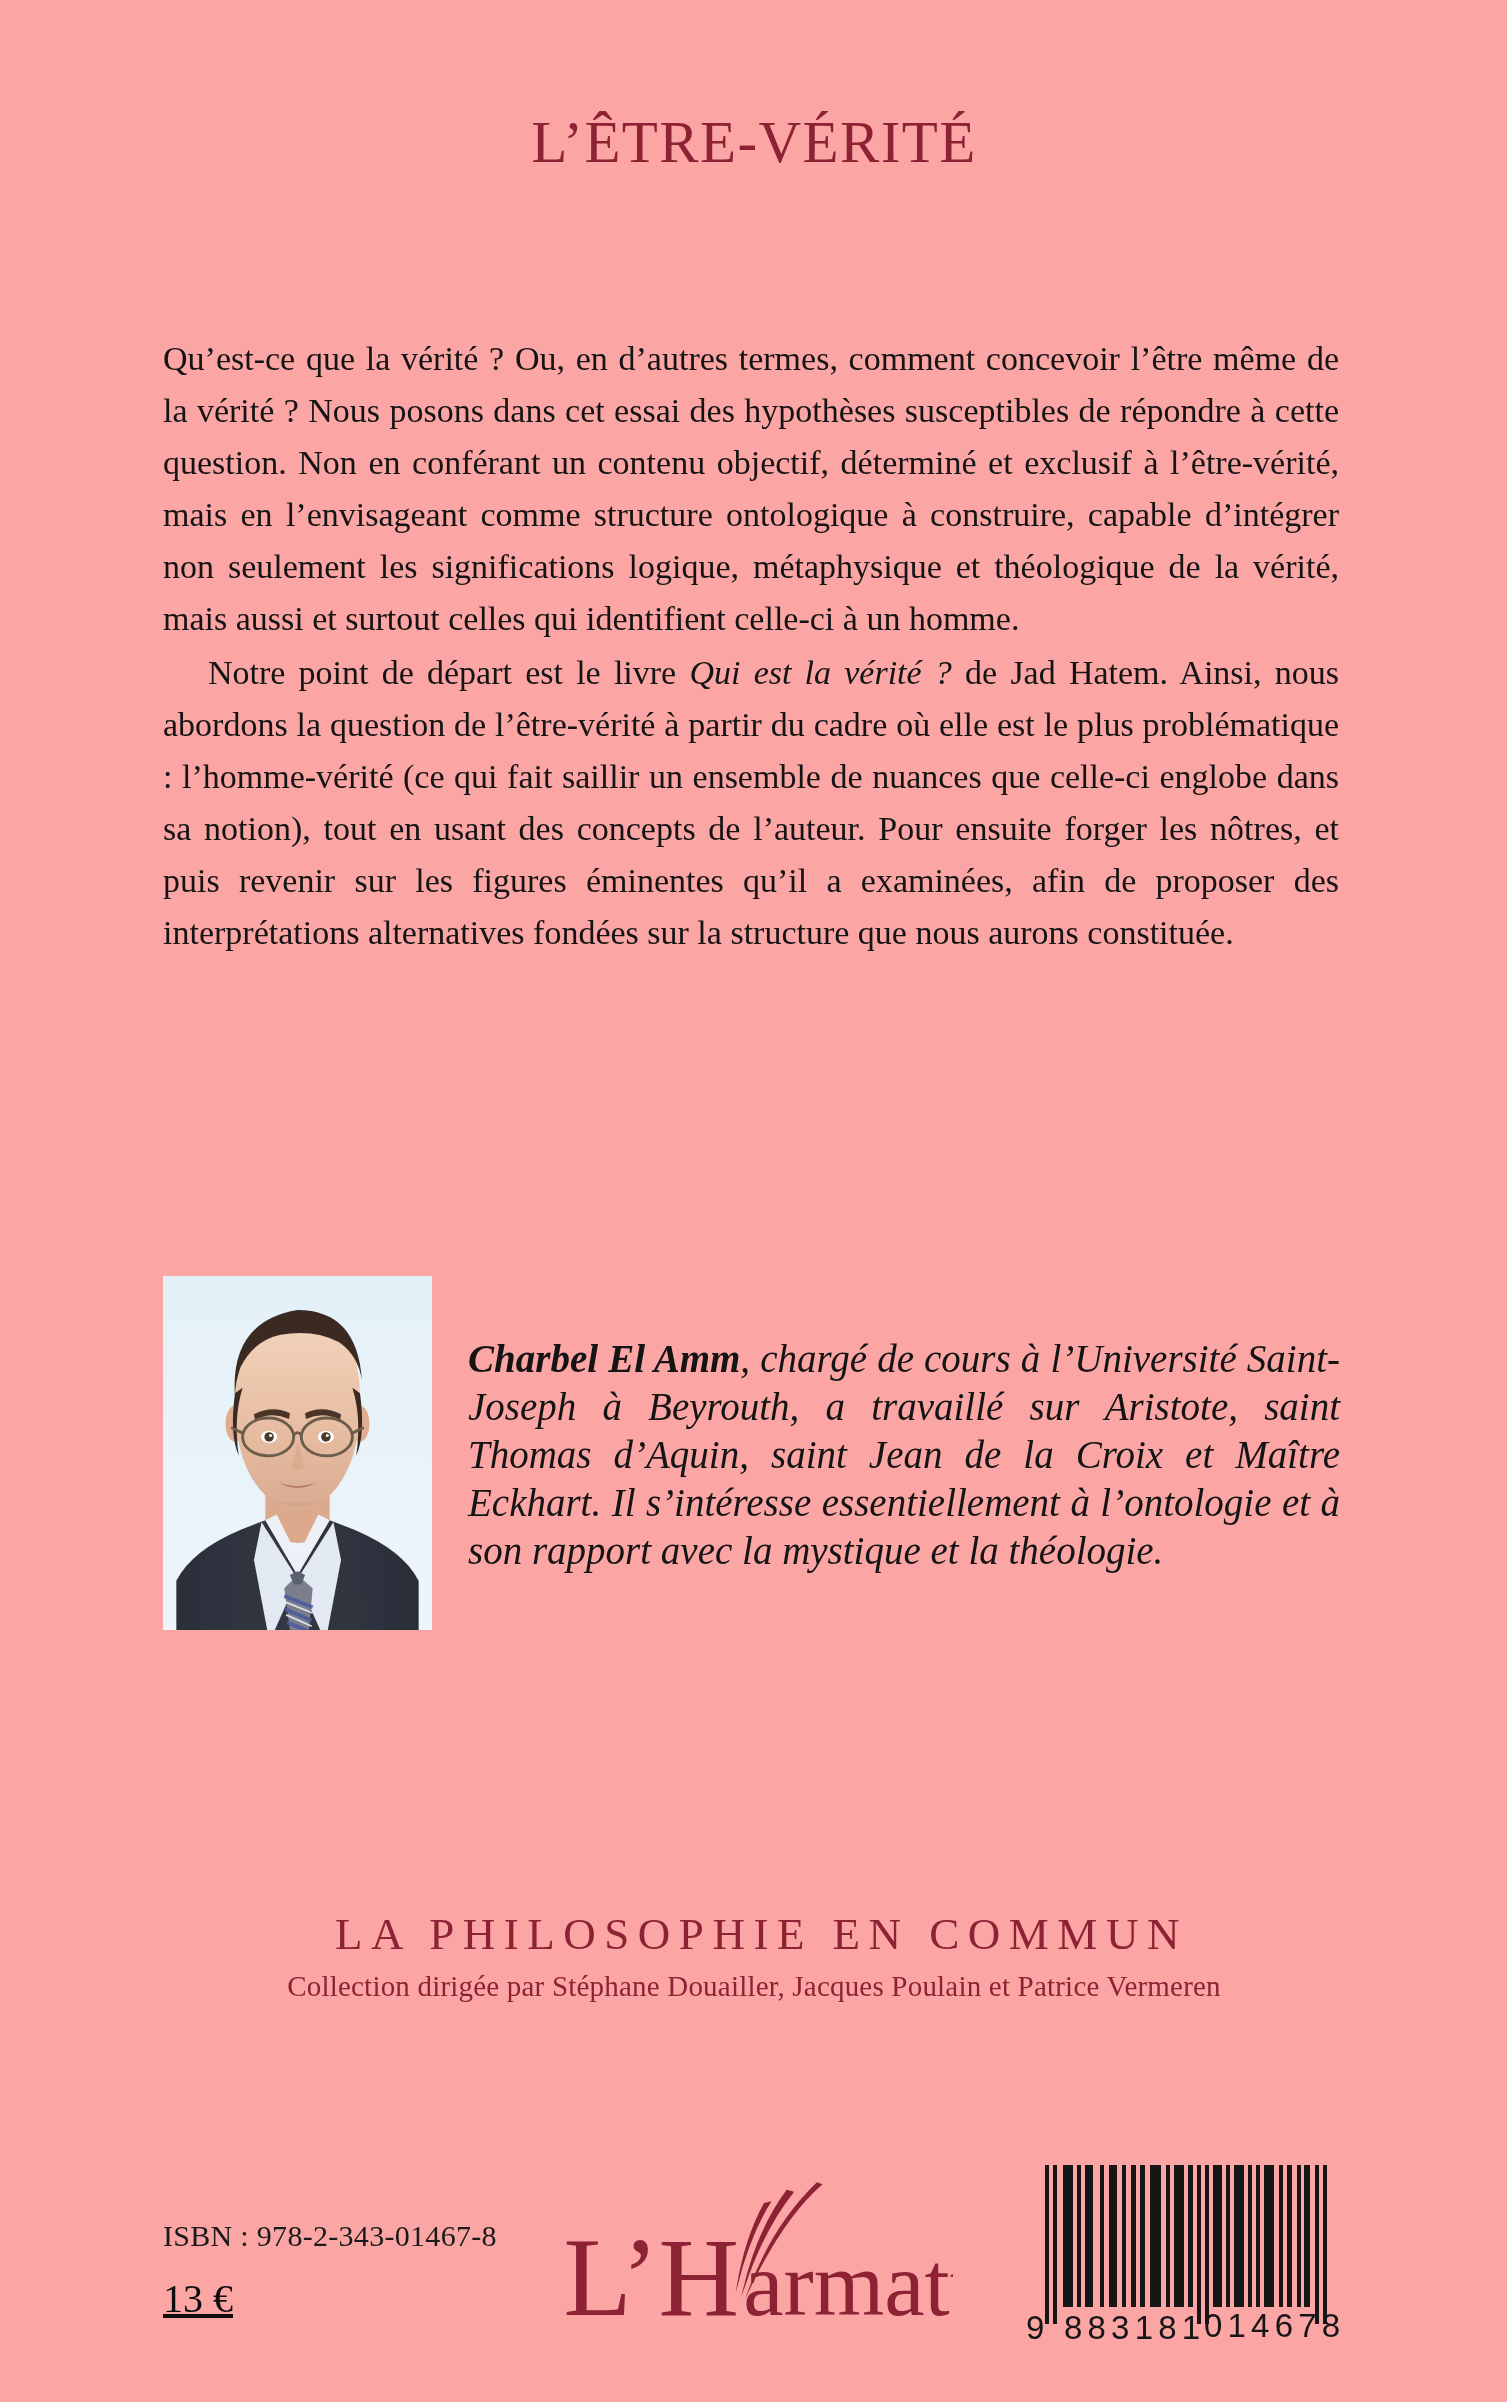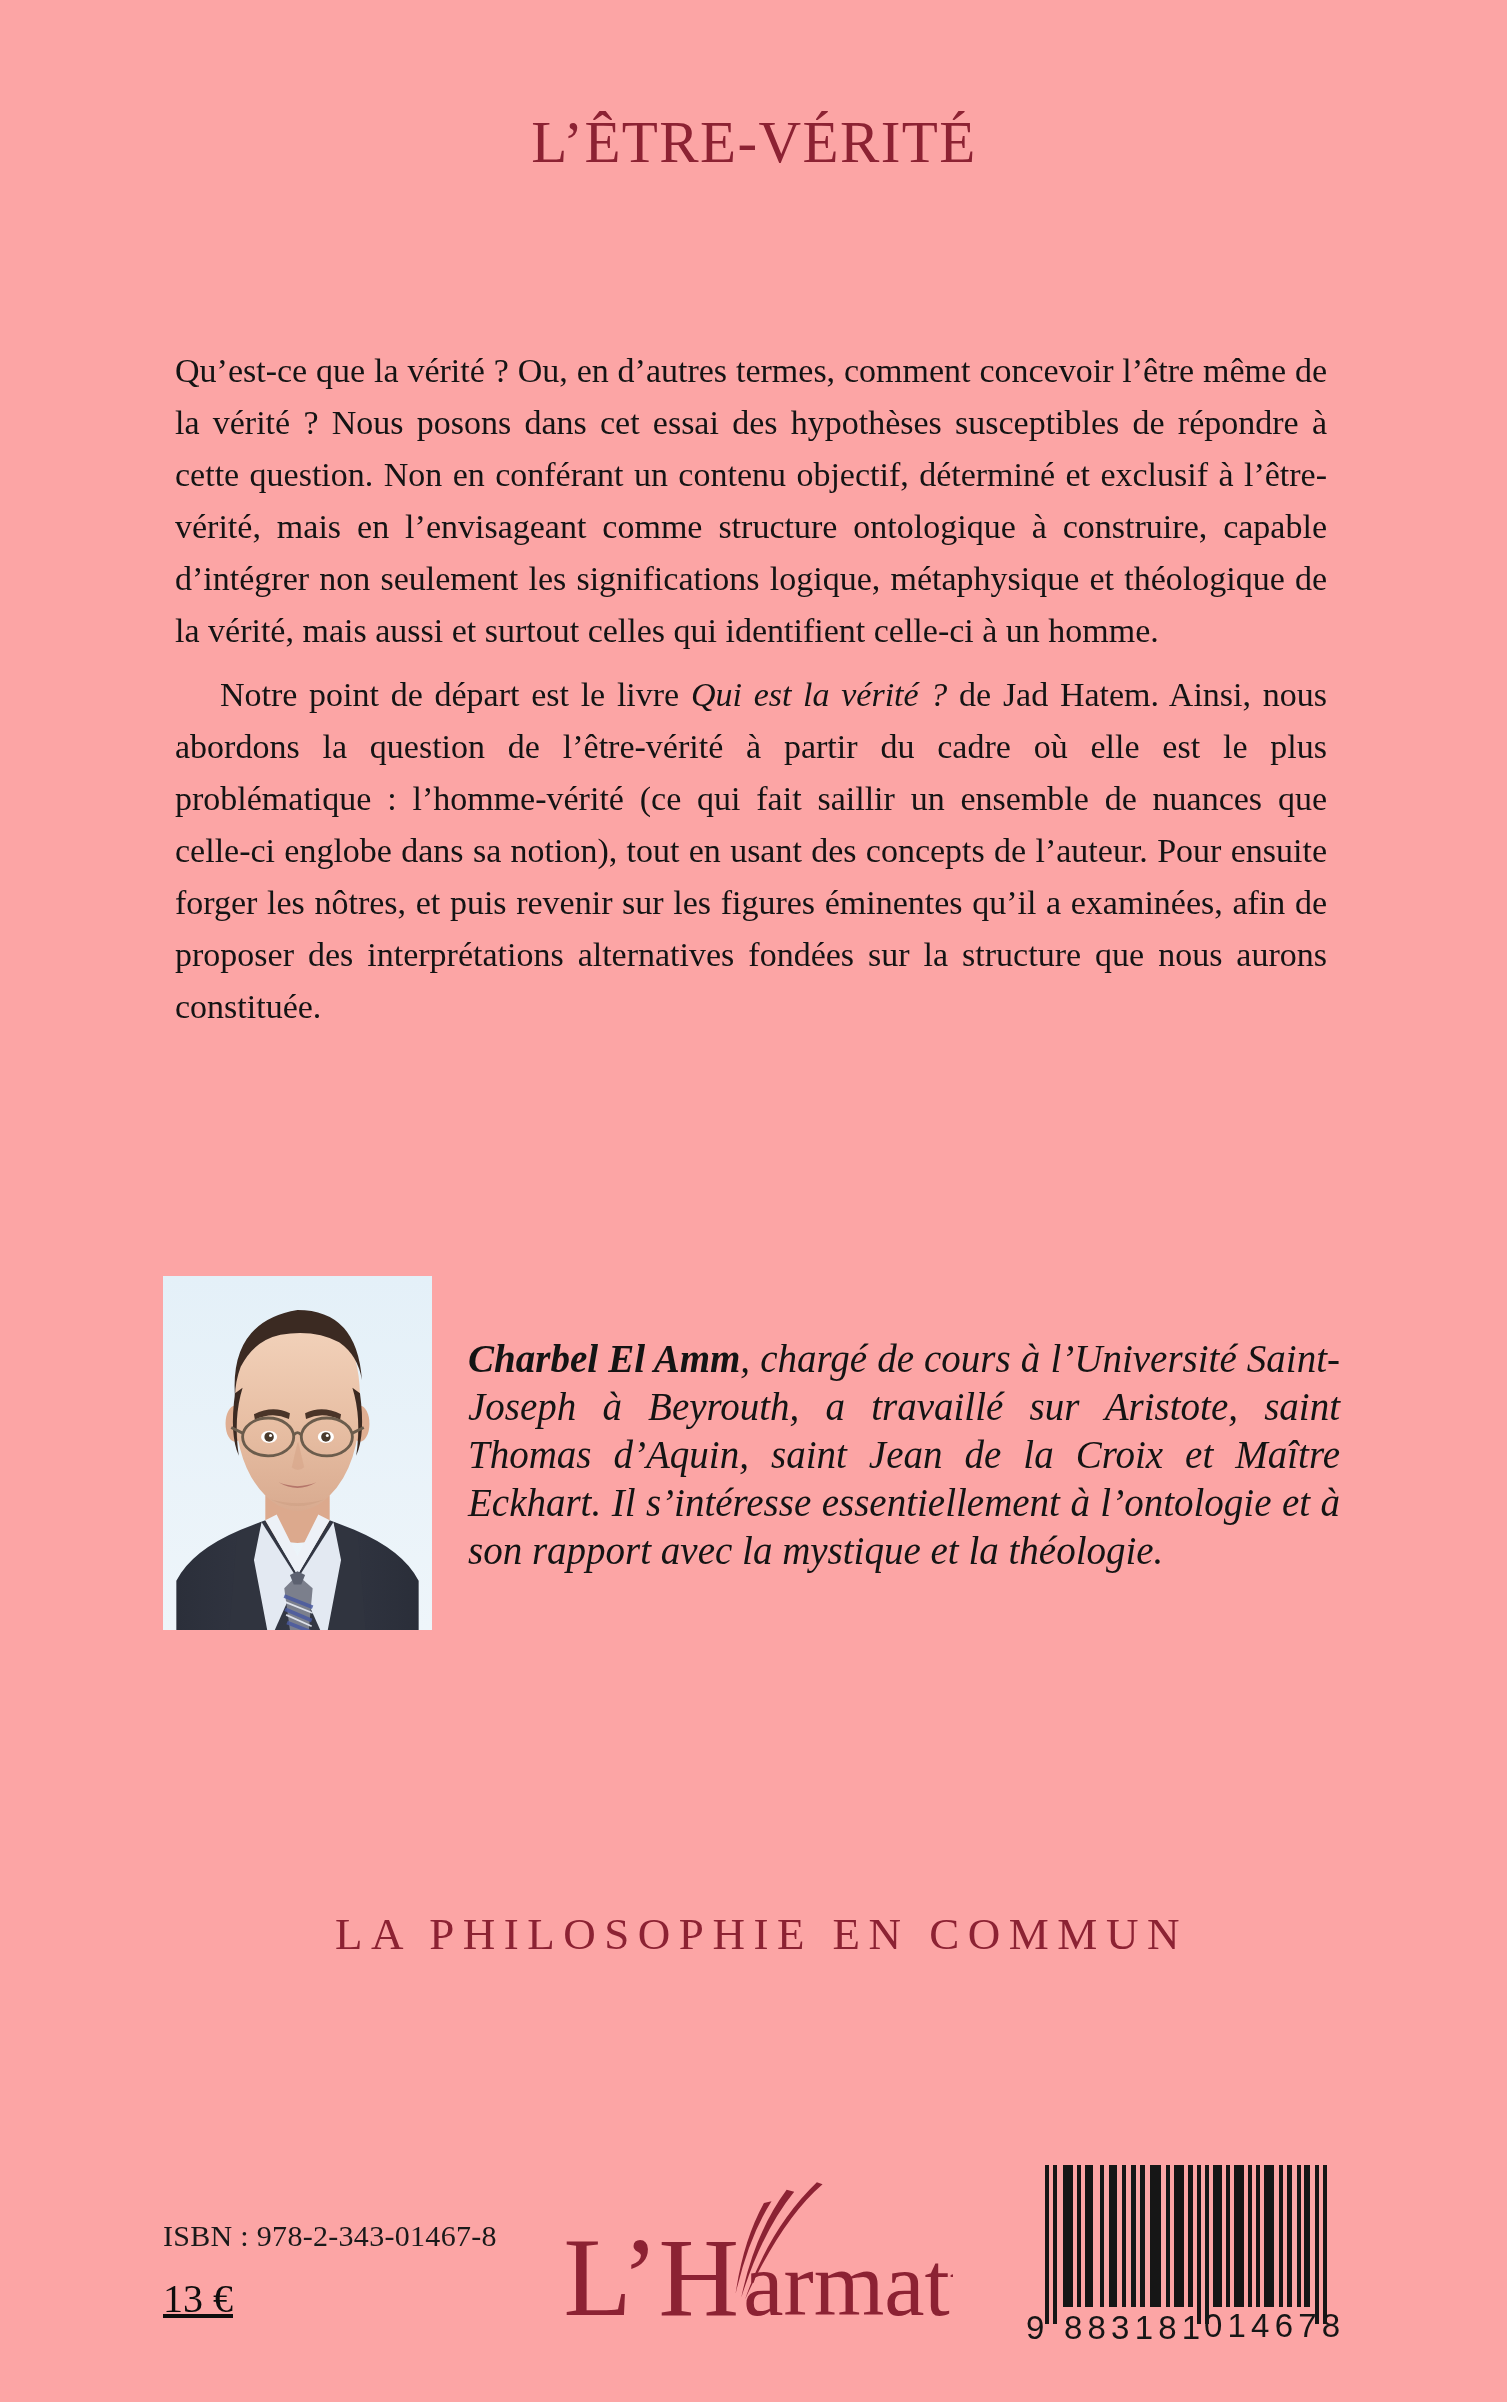--- a/index.html
+++ b/index.html
@@ -44,21 +44,21 @@
     left: 163px;
     width: 1176px;
     font-size: 34px;
     line-height: 52px;
     text-align: justify;
     text-justify: inter-word;
     color: #141414;
     font-family: "Liberation Serif", "DejaVu Serif", serif;
   }
   .blurb p {
-    margin: 12px;
+    margin: 0;
   }
   .blurb p.p2 {
     text-indent: 45px;
     margin-top: 1.9px;
   }
   .blurb .bk-title {
     font-style: italic;
   }
 
   
@@ -292,20 +292,21 @@
 
         <path d="M114 236 Q142 250 170 236 Q142 244 114 236 Z" fill="#cc9d82" opacity="0.5"></path>
       </svg>
     </div>
 
     <div class="author-bio"><span class="name">Charbel El Amm</span><span>, chargé de cours à l’Université Saint-Joseph à Beyrouth, a travaillé sur Aristote, saint Thomas d’Aquin, saint Jean de la Croix et Maître Eckhart. Il s’intéresse essentiellement à l’ontologie et à son rapport avec la mystique et la théologie.</span></div>
   </div>
 
   <div class="collection">
     <div class="collection-title">LA PHILOSOPHIE EN COMMUN</div>
+    <div class="collection-sub">Collection dirigée par Stéphane Douailler, Jacques Poulain et Patrice Vermeren</div>
   </div>
 
   <div class="footer">
 
     <div class="isbn-line">ISBN : 978-2-343-01467-8</div>
 
     <div class="price-line">13 €</div>
 
     <div class="publisher-logo">
       <svg viewBox="0 0 420 210" xmlns="http://www.w3.org/2000/svg">

